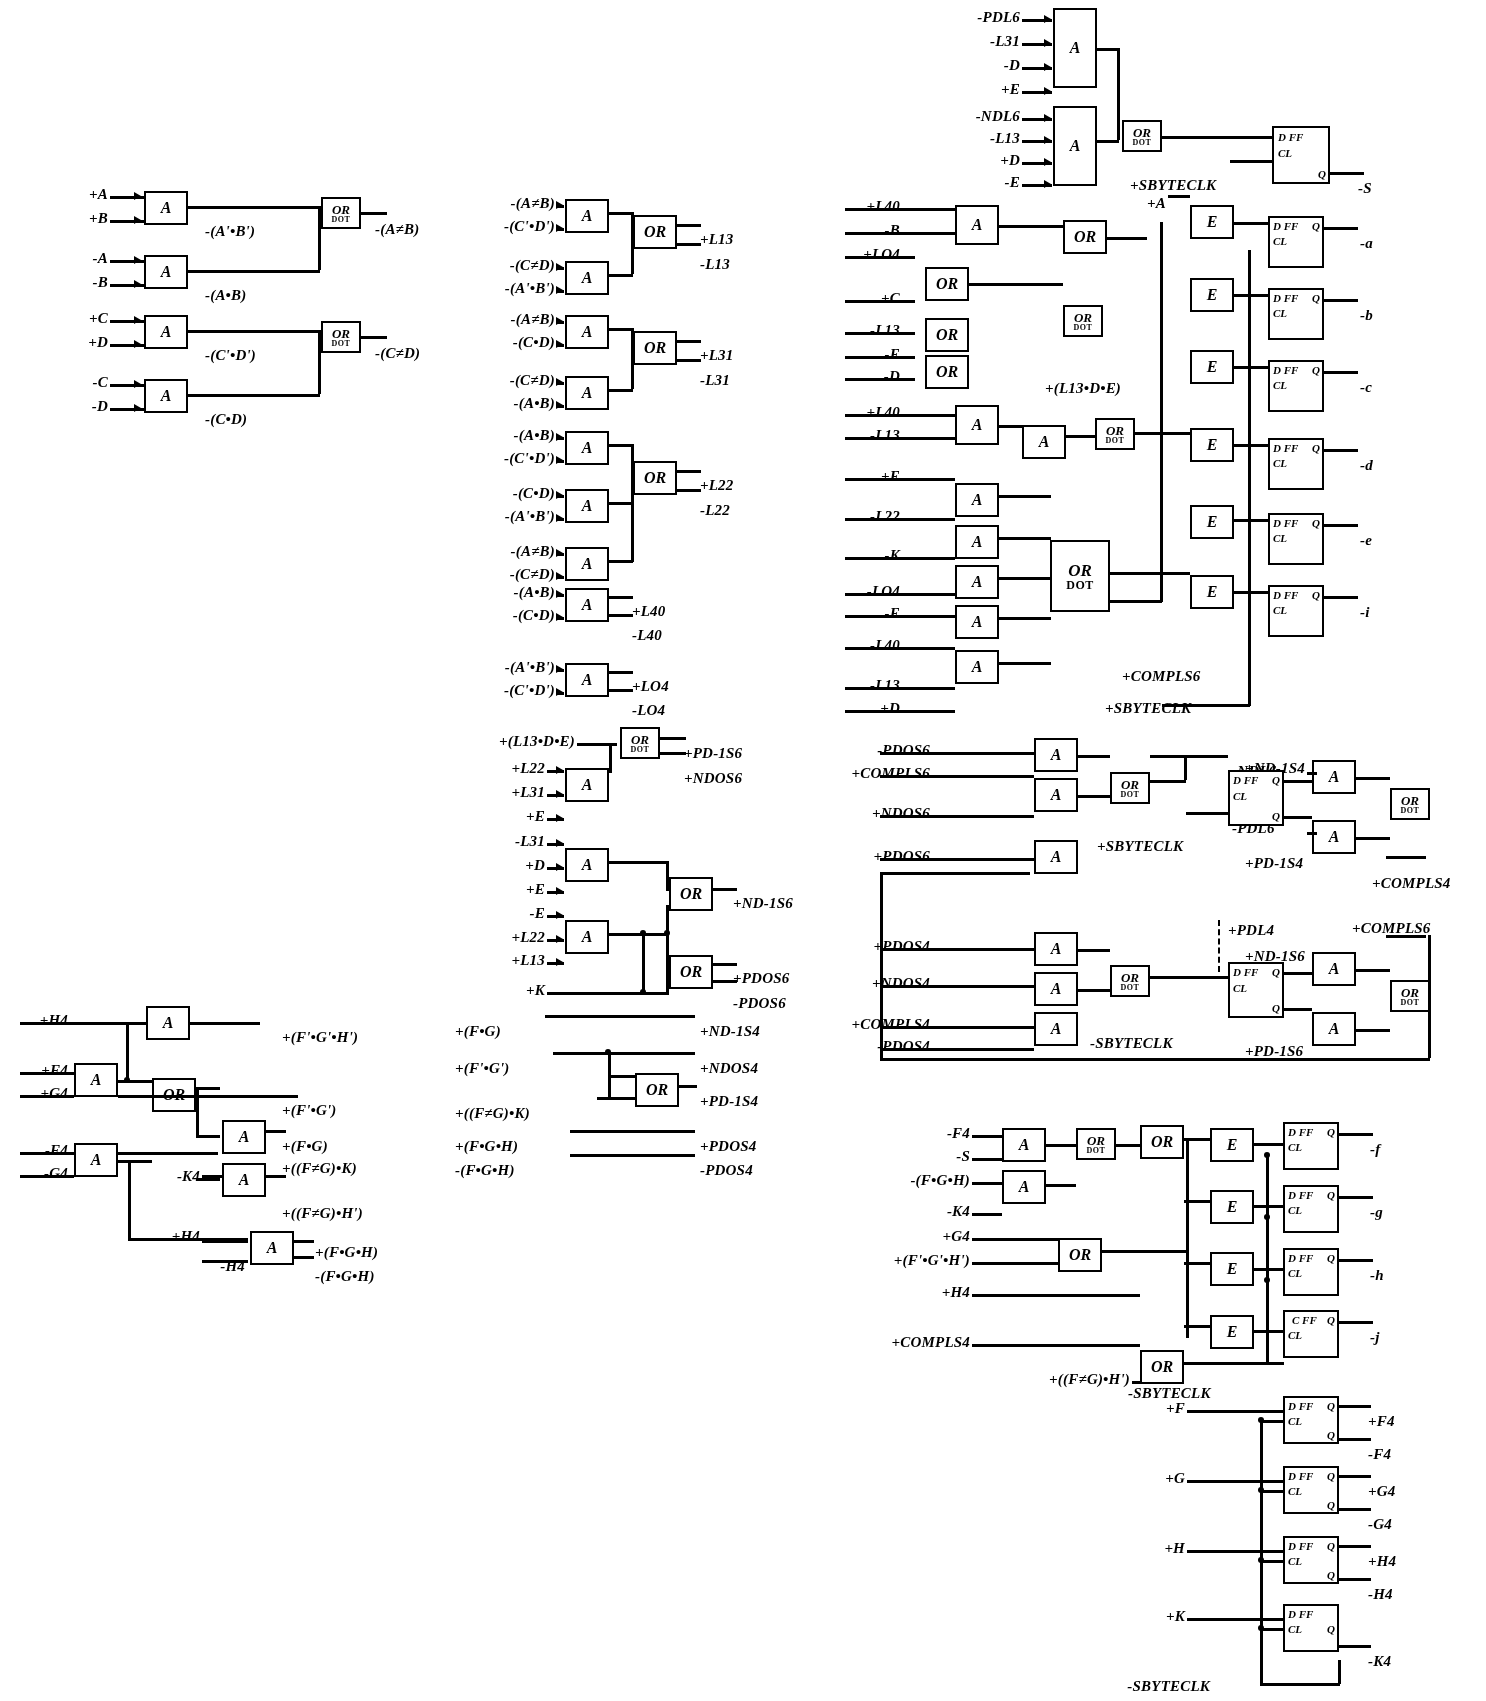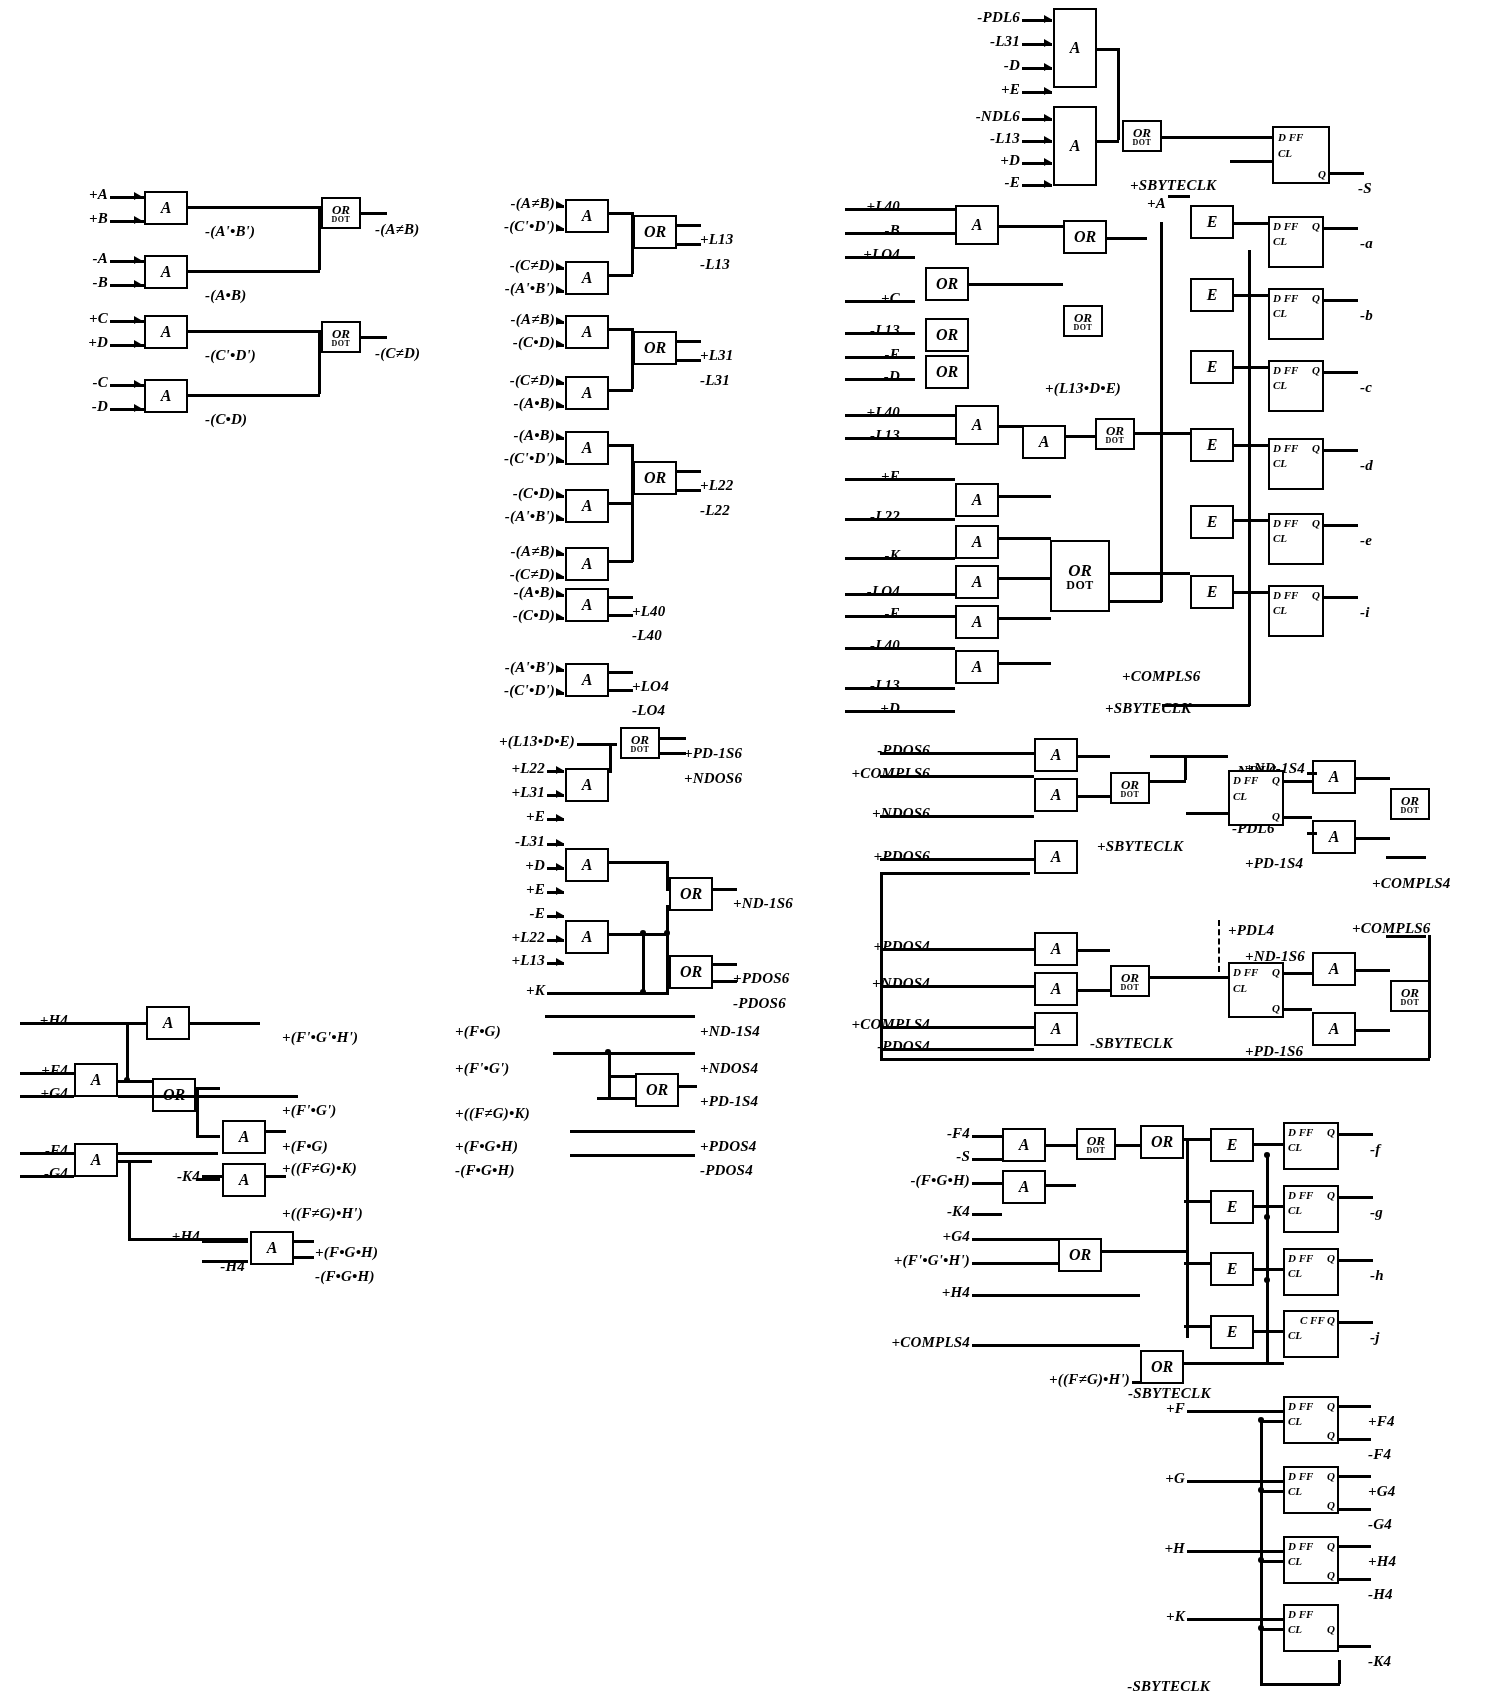--- a/index.html
+++ b/index.html
@@ -669,21 +669,21 @@
     <span class="txt" style="left:3px;top:2px">D FF</span>
       <span class="txt" style="left:3px;top:17px">CL</span>
       <span class="txt" style="left:42px;top:2px">Q</span>
     </div>
   <div class="ff" style="left:1283px;top:1248px;width:56px;height:48px">
     <span class="txt" style="left:3px;top:2px">D FF</span>
       <span class="txt" style="left:3px;top:17px">CL</span>
       <span class="txt" style="left:42px;top:2px">Q</span>
     </div>
   <div class="ff" style="left:1283px;top:1310px;width:56px;height:48px">
-    <span class="txt" style="left:15px;top:2px">C FF</span>
+    <span class="txt" style="left:7px;top:2px">C FF</span>
       <span class="txt" style="left:3px;top:17px">CL</span>
       <span class="txt" style="left:42px;top:2px">Q</span>
     </div>
 
   <div class="w wh" style="left:1339px;top:1133px;width:34px"></div>
   <div class="w wh" style="left:1339px;top:1196px;width:34px"></div>
   <div class="w wh" style="left:1339px;top:1259px;width:34px"></div>
   <div class="w wh" style="left:1339px;top:1321px;width:34px"></div>
   <div class="lbl" style="left:1370px;top:1141px">-f</div>
   <div class="lbl" style="left:1370px;top:1204px">-g</div>

